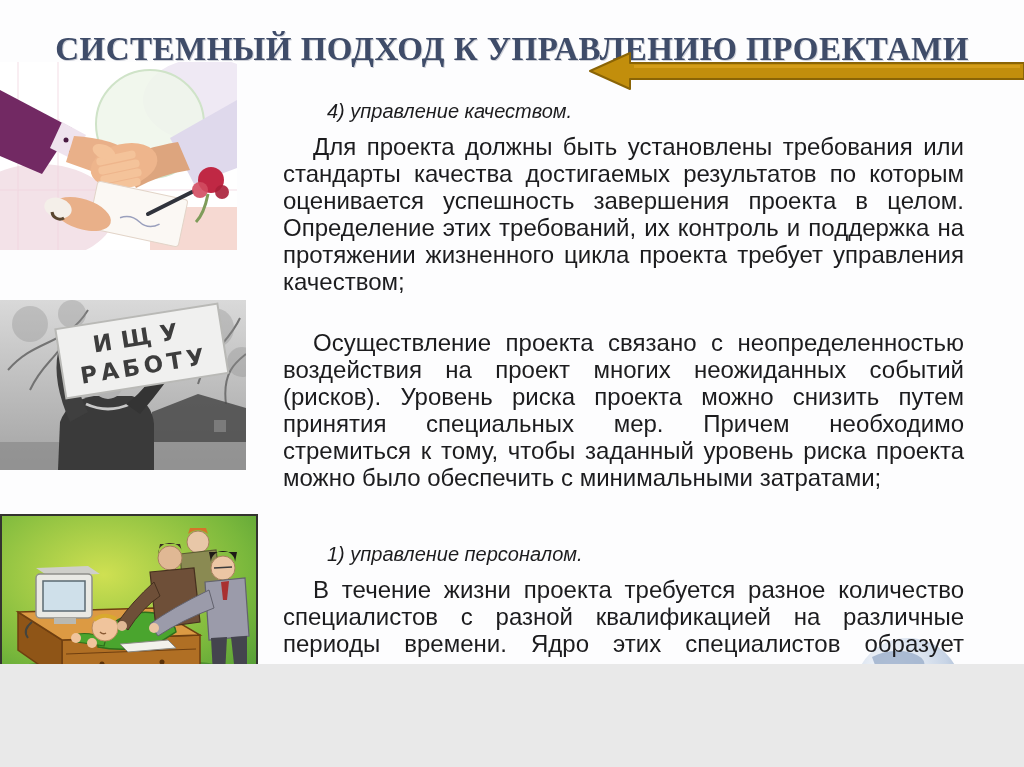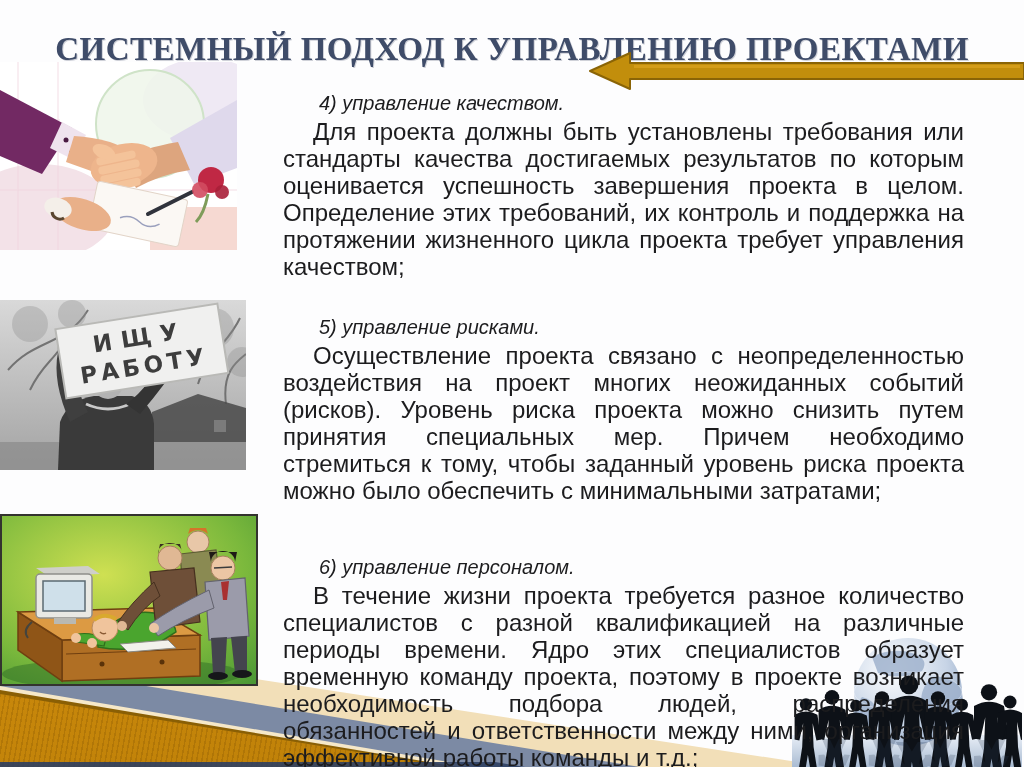--- a/index.html
+++ b/index.html
@@ -1,17 +1,17 @@
 <!DOCTYPE html>
 <html lang="ru"><head>
 <meta charset="utf-8">
 <style>
   html,body{margin:0;padding:0;background:#e9e9e9;}
   #slide{
-    position:relative;width:1024px;height:767px;overflow:hidden;
+    position:relative;width:1024px;height:664px;overflow:hidden;
     background:#fdfdfe;font-family:"Liberation Sans",sans-serif;
   }
   
   .title{
     position:absolute;top:8px;left:30px;right:30px;text-align:center;
     font-family:"Liberation Serif",serif;font-weight:700;font-size:33px;
     line-height:38px;color:#3f4c69;letter-spacing:.5px;
     text-shadow:1px 1px 0 rgba(120,125,145,.35);
   }
   
@@ -19,21 +19,21 @@
   
   figure{margin:0;position:absolute;}
   .fig-handshake{left:0;top:62px;width:237px;height:188px;}
   .fig-jobseeker{left:0;top:300px;width:246px;height:170px;}
   .fig-cartoon{left:0;top:514px;width:254px;height:168px;border:2px solid #33332f;background:#fff;}
   .fig-globe{left:792px;top:637px;width:230px;height:130px;}
   figure svg{display:block;width:100%;height:100%;}
   
   .textcol{position:absolute;left:283px;top:90px;width:681px;color:#1c1c1e;}
   .sec h3{
-    margin:0;font-size:20px;line-height:27px;font-weight:400;font-style:italic;
+    margin:8px;font-size:20px;line-height:27px;font-weight:400;font-style:italic;
     text-indent:36px;font-family:"Liberation Sans",sans-serif;
   }
   .sec p{
     margin:1px 0 0 0;font-size:24px;line-height:27px;text-align:justify;
     text-indent:30px;
   }
   .sec + .sec{margin-top:34px;}
   .sec.third{margin-top:50px;}
   
   .band{position:absolute;inset:0;pointer-events:none;}
@@ -114,25 +114,24 @@
       </g>
     </svg>
   </figure>
 
   <div class="textcol">
     <section class="sec">
       <h3>4) управление качеством.</h3>
       <p>Для проекта должны быть установлены требования или стандарты качества достигаемых результатов по которым оценивается успешность завершения проекта в целом. Определение этих требований, их контроль и поддержка на протяжении жизненного цикла проекта требует управления качеством;</p>
     </section>
     <section class="sec">
-      <h3>5) управление рисками.</h3>
       <p>Осуществление проекта связано с неопределенностью воздействия на проект многих неожиданных событий (рисков). Уровень риска проекта можно снизить путем принятия специальных мер. Причем необходимо стремиться к тому, чтобы заданный уровень риска проекта можно было обеспечить с минимальными затратами;</p>
     </section>
     <section class="sec third">
-      <h3>6) управление персоналом.</h3>
+      <h3>1) управление персоналом.</h3>
       <p>В течение жизни проекта требуется разное количество специалистов с разной квалификацией на различные периоды времени. Ядро этих специалистов образует временную команду проекта, поэтому в проекте возникает необходимость подбора людей, распределения обязанностей и ответственности между ними, организация эффективной работы команды и т.д.;</p>
     </section>
   </div>
 
   <figure class="fig-handshake">
     <svg viewBox="0 0 237 188">
       <rect width="237" height="188" fill="#ffffff"></rect>
       <ellipse cx="40" cy="150" rx="75" ry="48" fill="#f3e2e8"></ellipse>
       <ellipse cx="205" cy="38" rx="62" ry="42" fill="#efe9f4"></ellipse>
       <rect x="150" y="145" width="87" height="43" fill="#f6d9d2"></rect>

